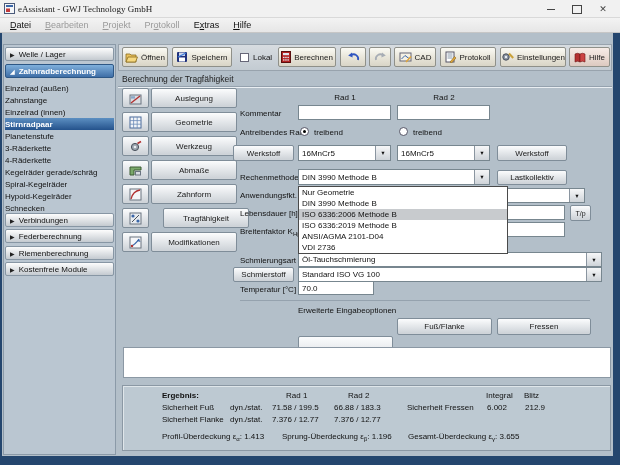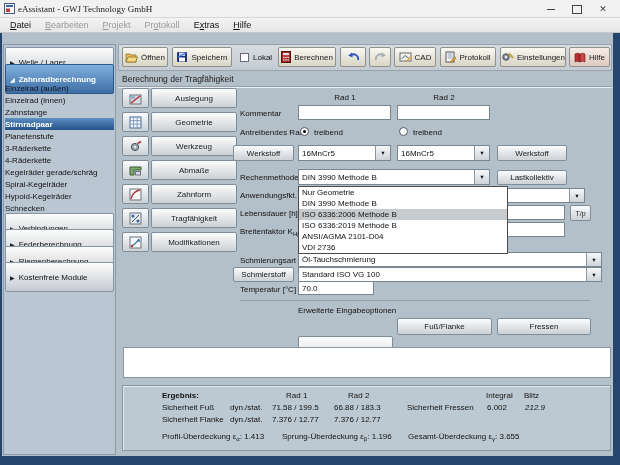--- a/index.html
+++ b/index.html
@@ -20,21 +20,21 @@
   .menu-item{font-size:9px;color:#111;padding:0 7px;height:15px;display:flex;align-items:center;}
   .menu-item.disabled{color:#9a9a9a;}
   .mn{text-decoration:underline;}
 
   
   .frame{left:0;top:33px;width:620px;height:432px;background:#24466e;}
   .inner{left:2px;top:33px;width:611px;height:423px;background:#b3bfc9;}
 
   
   .sidebar{left:3px;top:44px;width:113px;height:411px;background:#bac6d1;border:1px solid #8b9aa8;}
-  .sb-header{position:absolute;left:1px;width:109px;height:30px;background:linear-gradient(180deg,#fdfdfd,#c4cad0);border:1px solid #8796a4;border-radius:2px;display:flex;align-items:center;font-size:8px;color:#111;padding-left:4px;box-sizing:border-box;white-space:nowrap;}
+  .sb-header{position:absolute;left:1px;width:109px;height:14px;background:linear-gradient(180deg,#fdfdfd,#c4cad0);border:1px solid #8796a4;border-radius:2px;display:flex;align-items:center;font-size:8px;color:#111;padding-left:4px;box-sizing:border-box;white-space:nowrap;}
   .sb-header .tri{font-size:6px;margin-right:4px;color:#222;}
   .sb-header.active{background:linear-gradient(180deg,#7fb0dc,#3e6ea6);border-color:#2d5785;color:#fff;font-weight:bold;}
   .sb-header.active .tri{color:#fff;}
   .sb-items{position:absolute;left:1px;top:37px;width:109px;}
   .sb-item{height:12px;display:flex;align-items:center;padding-left:0;font-size:8px;color:#111;white-space:nowrap;overflow:hidden;}
   .sb-item.selected{background:linear-gradient(180deg,#5c8fc2,#24528c);color:#fff;font-weight:bold;}
 
   
   .toolbar{left:118px;top:44px;width:494px;height:27px;background:linear-gradient(180deg,#d7dce0,#c3cbd2);border:1px solid #98a3ad;}
   .btn{position:absolute;display:flex;align-items:center;justify-content:center;gap:3px;background:linear-gradient(180deg,#fafaf4 0%,#e9e6da 50%,#d9d5c7 100%);border:1px solid #8f9089;border-radius:2px;font-size:8px;color:#1a1a1a;box-sizing:border-box;white-space:nowrap;}
@@ -134,22 +134,22 @@
     <div class="sb-header" style="top:2px;">
         <span class="tri">▶</span>
         <span>Welle / Lager</span>
       </div>
     <div class="sb-header active" style="top:19px;">
         <span class="tri">◢</span>
         <span>Zahnradberechnung</span>
       </div>
     <div class="sb-items">
       <div class="sb-item">Einzelrad (außen)</div>
+      <div class="sb-item">Zahnstange</div>
       <div class="sb-item">Einzelrad (innen)</div>
-      <div class="sb-item">Zahnstange</div>
       <div class="sb-item selected">Stirnradpaar</div>
       <div class="sb-item">Planetenstufe</div>
       <div class="sb-item">3-Räderkette</div>
       <div class="sb-item">4-Räderkette</div>
       <div class="sb-item">Kegelräder gerade/schräg</div>
       <div class="sb-item">Spiral-Kegelräder</div>
       <div class="sb-item">Hypoid-Kegelräder</div>
       <div class="sb-item">Schnecken</div>
     </div>
     <div class="sb-header" style="top:168px;">
@@ -307,21 +307,21 @@
     </div>
 
   <div class="btn silver" style="left:122px;top:208px;width:27px;height:20px;">
       <svg width="13" height="13">
         <rect x="1" y="1" width="11" height="11" fill="#e8ecf0" stroke="#6a7480"></rect>
         <circle cx="4" cy="4" r="1.6" fill="#3a66a8"></circle>
         <circle cx="9" cy="9" r="1.6" fill="#3a66a8"></circle>
         <path d="M3 10 L10 3" stroke="#4a525c" stroke-width="1"></path>
       </svg>
     </div>
-  <div class="btn silver" style="left:151px;top:208px;width:86px;height:20px;">
+  <div class="btn silver" style="left:163px;top:208px;width:86px;height:20px;">
       <span>Tragfähigkeit</span>
     </div>
 
   <div class="btn silver" style="left:122px;top:232px;width:27px;height:20px;">
       <svg width="13" height="13">
         <rect x="1" y="1" width="11" height="11" fill="#f5f6f8" stroke="#6a7480"></rect>
         <path d="M2 10 Q6 9 10 3" fill="none" stroke="#3a66a8" stroke-width="1.3"></path>
         <path d="M10 3 L11.5 6 L8 5 Z" fill="#3a66a8"></path>
         <circle cx="3" cy="10" r="1.2" fill="#b23030"></circle>
       </svg>
@@ -424,21 +424,21 @@
     <span class="r-text" style="left:192px;top:5px;">Rad 2</span>
     <span class="r-text" style="left:330px;top:5px;">Integral</span>
     <span class="r-text" style="left:368px;top:5px;">Blitz</span>
 
     <span class="r-text" style="left:6px;top:17px;">Sicherheit Fuß</span>
     <span class="r-text" style="left:74px;top:17px;">dyn./stat.</span>
     <span class="r-text" style="left:116px;top:17px;">71.58  / 199.5</span>
     <span class="r-text" style="left:178px;top:17px;">66.88  / 183.3</span>
     <span class="r-text" style="left:251px;top:17px;">Sicherheit Fressen</span>
     <span class="r-text" style="left:331px;top:17px;">6.002</span>
-    <span class="r-text" style="left:369px;top:17px;font-style:italic;">212.9</span>
+    <span class="r-text" style="left:369px;top:17px;">212.9</span>
 
     <span class="r-text" style="left:6px;top:29px;">Sicherheit Flanke</span>
     <span class="r-text" style="left:74px;top:29px;">dyn./stat.</span>
     <span class="r-text" style="left:116px;top:29px;">7.376  / 12.77</span>
     <span class="r-text" style="left:178px;top:29px;">7.376  / 12.77</span>
 
     <span class="r-text" style="left:6px;top:46px;"><span>Profil-Überdeckung ε</span><span class="sub">α</span><span>:  1.413</span></span>
     <span class="r-text" style="left:126px;top:46px;"><span>Sprung-Überdeckung ε</span><span class="sub">β</span><span>:  1.196</span></span>
     <span class="r-text" style="left:252px;top:46px;"><span>Gesamt-Überdeckung ε</span><span class="sub">γ</span><span>:  3.655</span></span>
   </div>

